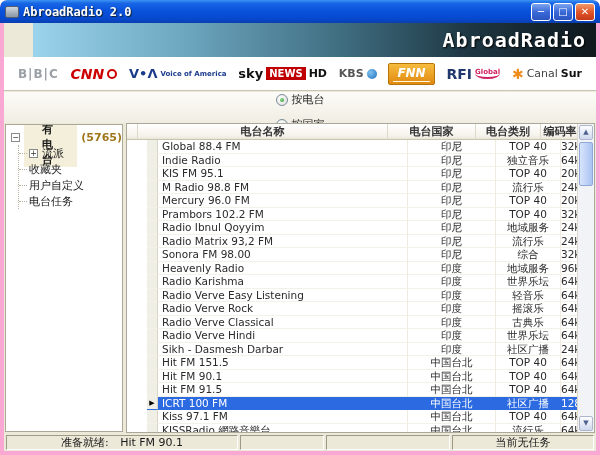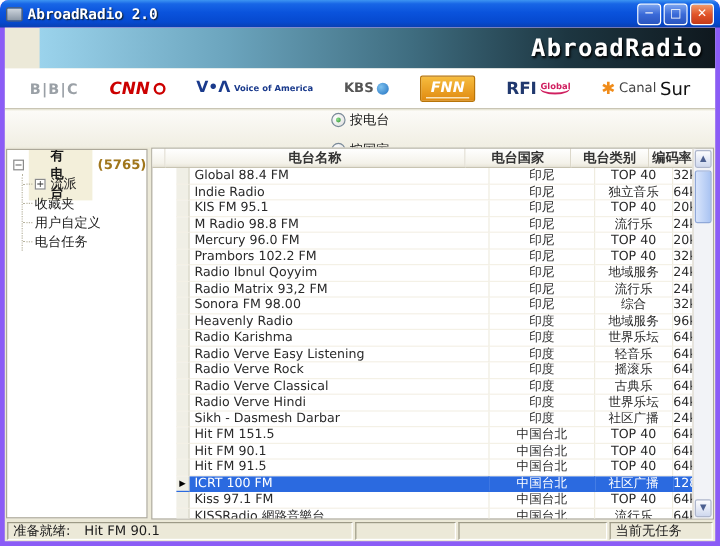--- a/index.html
+++ b/index.html
@@ -1,18 +1,18 @@
 <!DOCTYPE html>
 <html><head>
 <meta charset="utf-8">
 <style>
   * { margin:0; padding:0; box-sizing:border-box; }
   body { font-family:"DejaVu Sans", sans-serif; background:#ffffff; }
 
-  .window{ position:relative; width:600px; height:455px; background:#8b5cf6;
+  .window{ position:relative; width:600px; height:455px; background:#f9a8d4;
     border-radius:7px 7px 0 0; overflow:hidden; }
 
   
   .titlebar{ position:absolute; left:0; top:0; width:600px; height:23px;
     background:linear-gradient(180deg,#3d95f2 0%,#1866e6 14%,#0a53dc 45%,#0649cf 80%,#0a3fb0 100%);
     display:flex; align-items:center; padding:0 5px; border-radius:7px 7px 0 0; }
   .app-icon{ width:14px; height:12px; background:linear-gradient(180deg,#cfd6de,#8b97a5);
     border:1px solid #55606e; border-radius:2px; margin-right:4px; }
   .title-text{ color:#fff; font-family:"DejaVu Sans Mono", monospace; font-weight:bold;
     font-size:12px; text-shadow:1px 1px 1px #123; flex:1; }
@@ -51,21 +51,21 @@
     background:radial-gradient(circle at 35% 35%,#7fc2ef,#1e6fc0); }
   .l-fnn{ background:linear-gradient(180deg,#f6bc3e,#e08a10); border:1px solid #b77408;
     border-radius:2px; color:#fff; font-weight:bold; font-style:italic; font-size:12px;
     padding:2px 8px 4px; position:relative; }
   .l-fnn::after{ content:""; position:absolute; left:4px; right:4px; bottom:2px; height:1px; background:#fff8e0; }
   .l-rfi{ color:#20386e; font-weight:bold; font-size:14px; }
   .l-rfi-sub{ color:#d02060; font-size:7px; font-weight:bold; border-bottom:2px solid #d02060;
     border-radius:0 0 60% 60%; padding-bottom:1px;text-align:right; }
   .sun{ color:#f08c1a; font-size:14px; line-height:14px; }
   .l-cs1{ color:#444; font-size:11px; }
-  .l-cs2{ color:#111; font-weight:normal; font-size:15px; }
+  .l-cs2{ color:#111; font-weight:bold; font-size:11px; }
 
   
   .toolbar{ position:absolute; left:0; right:0; top:69px; height:42px;
     background:linear-gradient(180deg,#fcfbf8 0%,#f1efe4 70%,#e8e5d6 100%);
     border-bottom:1px solid #cac6b5; display:flex; align-items:center; padding:0 6px; gap:5px;flex-direction:column; }
   .radio-group{ display:flex; align-items:center; gap:4px; font-size:11px; color:#1a1a1a; }
   .radio{ width:12px; height:12px; border:1px solid #7a8a99; border-radius:50%;
     background:radial-gradient(circle at 35% 35%,#fff,#dcdcdc); position:relative; }
   .radio.checked::after{ content:""; position:absolute; left:3px; top:3px; width:4px; height:4px;
     border-radius:50%; background:radial-gradient(circle at 35% 35%,#8ee08e,#2c8a2c); }
@@ -130,21 +130,21 @@
     font-size:7px; text-align:center; line-height:13px; }
   .sbtn.up{ top:1px; } .sbtn.down{ bottom:1px; }
   .sthumb{ position:absolute; left:1px; right:1px; top:18px; height:44px; border:1px solid #90a8d8;
     border-radius:2px; background:linear-gradient(90deg,#d8e4fb,#aac4f2); }
 
   
   .statusbar{ position:absolute; left:0; right:0; bottom:0; height:17px; background:#ece9d8;
     display:flex; gap:2px; padding:1px 2px; font-size:11px; color:#1a1a1a; }
   .spanel{ border:1px solid; border-color:#9d9a86 #fff #fff #9d9a86; padding:0 4px;
     line-height:13px; white-space:nowrap; overflow:hidden; }
-  .sp1{ width:288px; } .sp2{ width:84px; } .sp3{ width:124px; } .sp4{ flex:1; }
+  .sp1{ width:232px;text-align:center; } .sp2{ width:84px; } .sp3{ width:124px; } .sp4{ flex:1;text-align:center; }
   .ready-label{ margin-right:8px; }
 
   svg{ display:block; }
 </style>
 </head>
 <body>
 
 <div class="window">
 
   <div class="titlebar">
@@ -167,20 +167,25 @@
       <div class="logo">
         <span class="l-bbc">B|B|C</span>
       </div>
       <div class="logo">
         <span class="l-cnn">CNN</span>
         <span class="cnn-ring"></span>
       </div>
       <div class="logo">
         <span class="l-voa">V•Λ</span>
         <span class="l-voa-sub">Voice of America</span>
+      </div>
+      <div class="logo">
+        <span class="l-sky1">sky</span>
+        <span class="l-sky2">NEWS</span>
+        <span class="l-sky3">HD</span>
       </div>
       <div class="logo">
         <span class="l-kbs">KBS</span>
         <span class="kbs-dot"></span>
       </div>
       <div class="logo">
         <span class="l-fnn">FNN</span>
       </div>
       <div class="logo">
         <span class="l-rfi">RFI</span>

